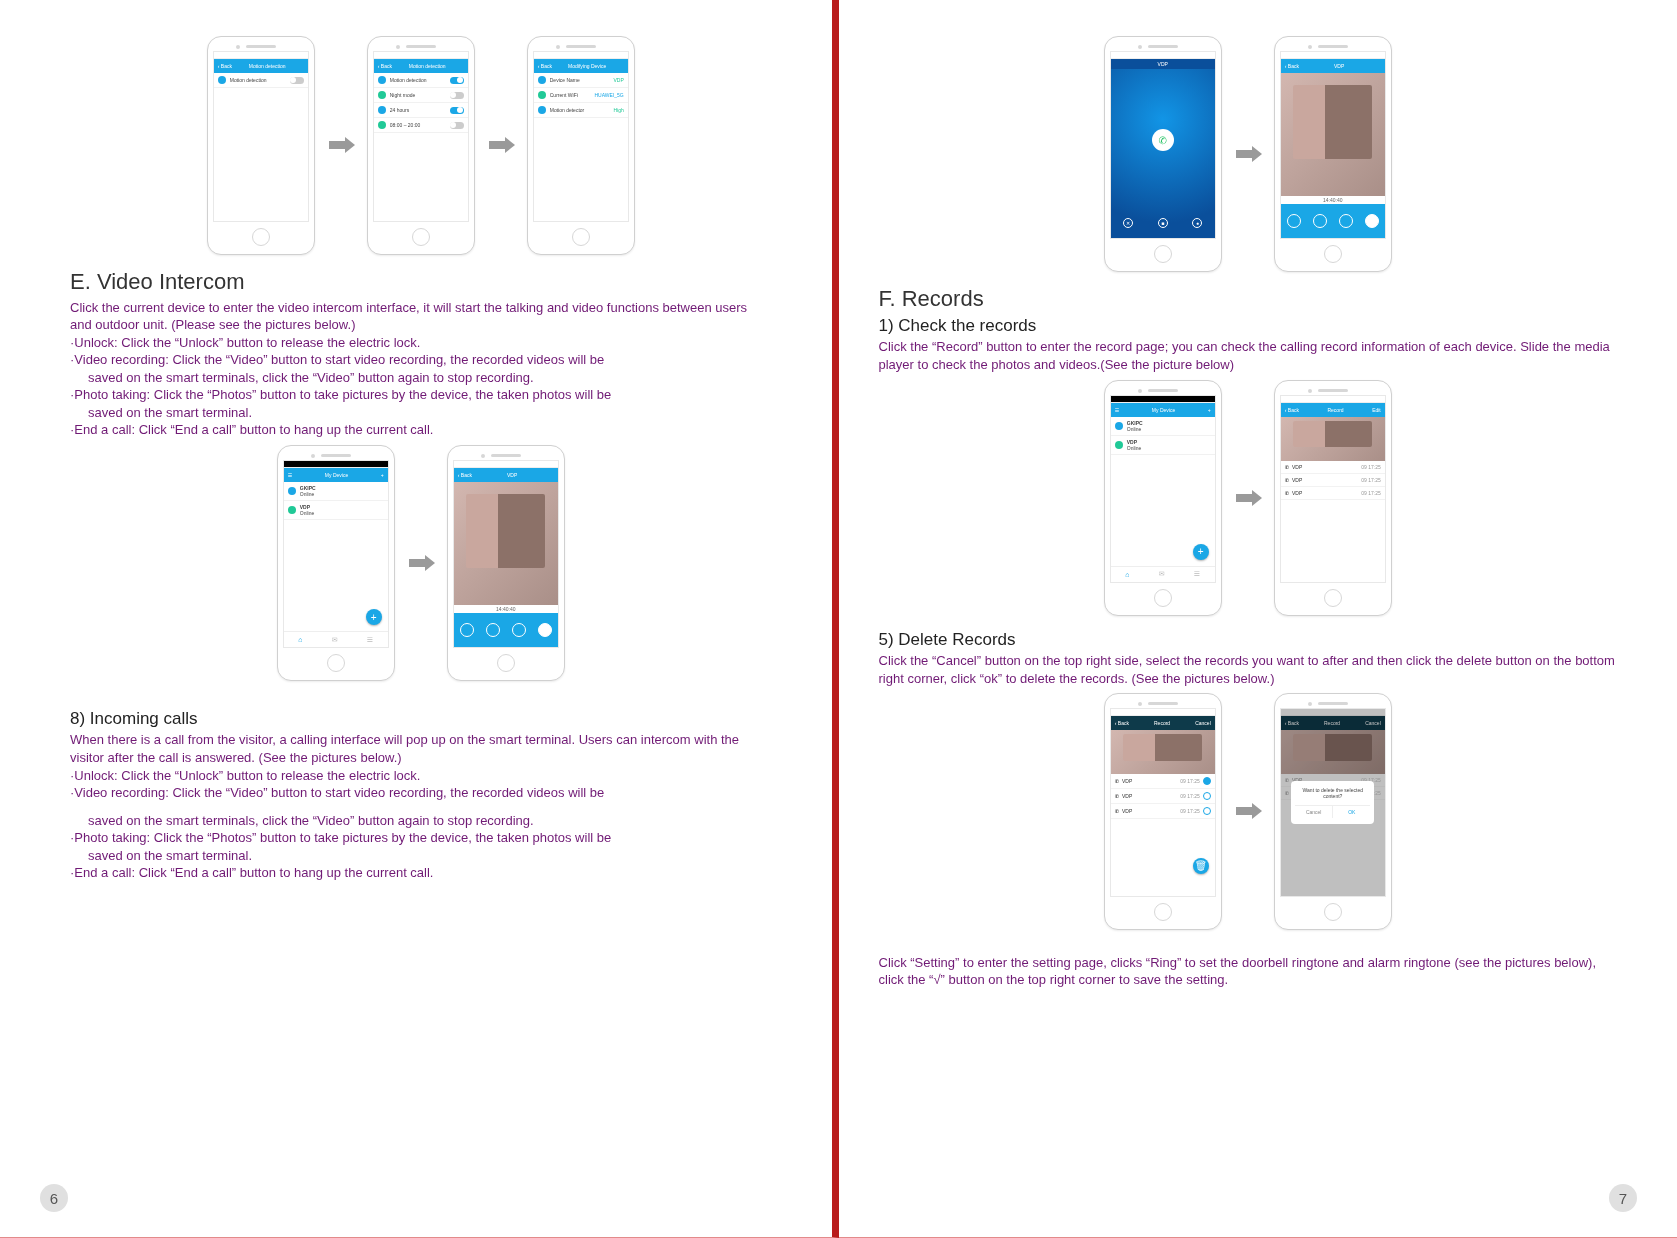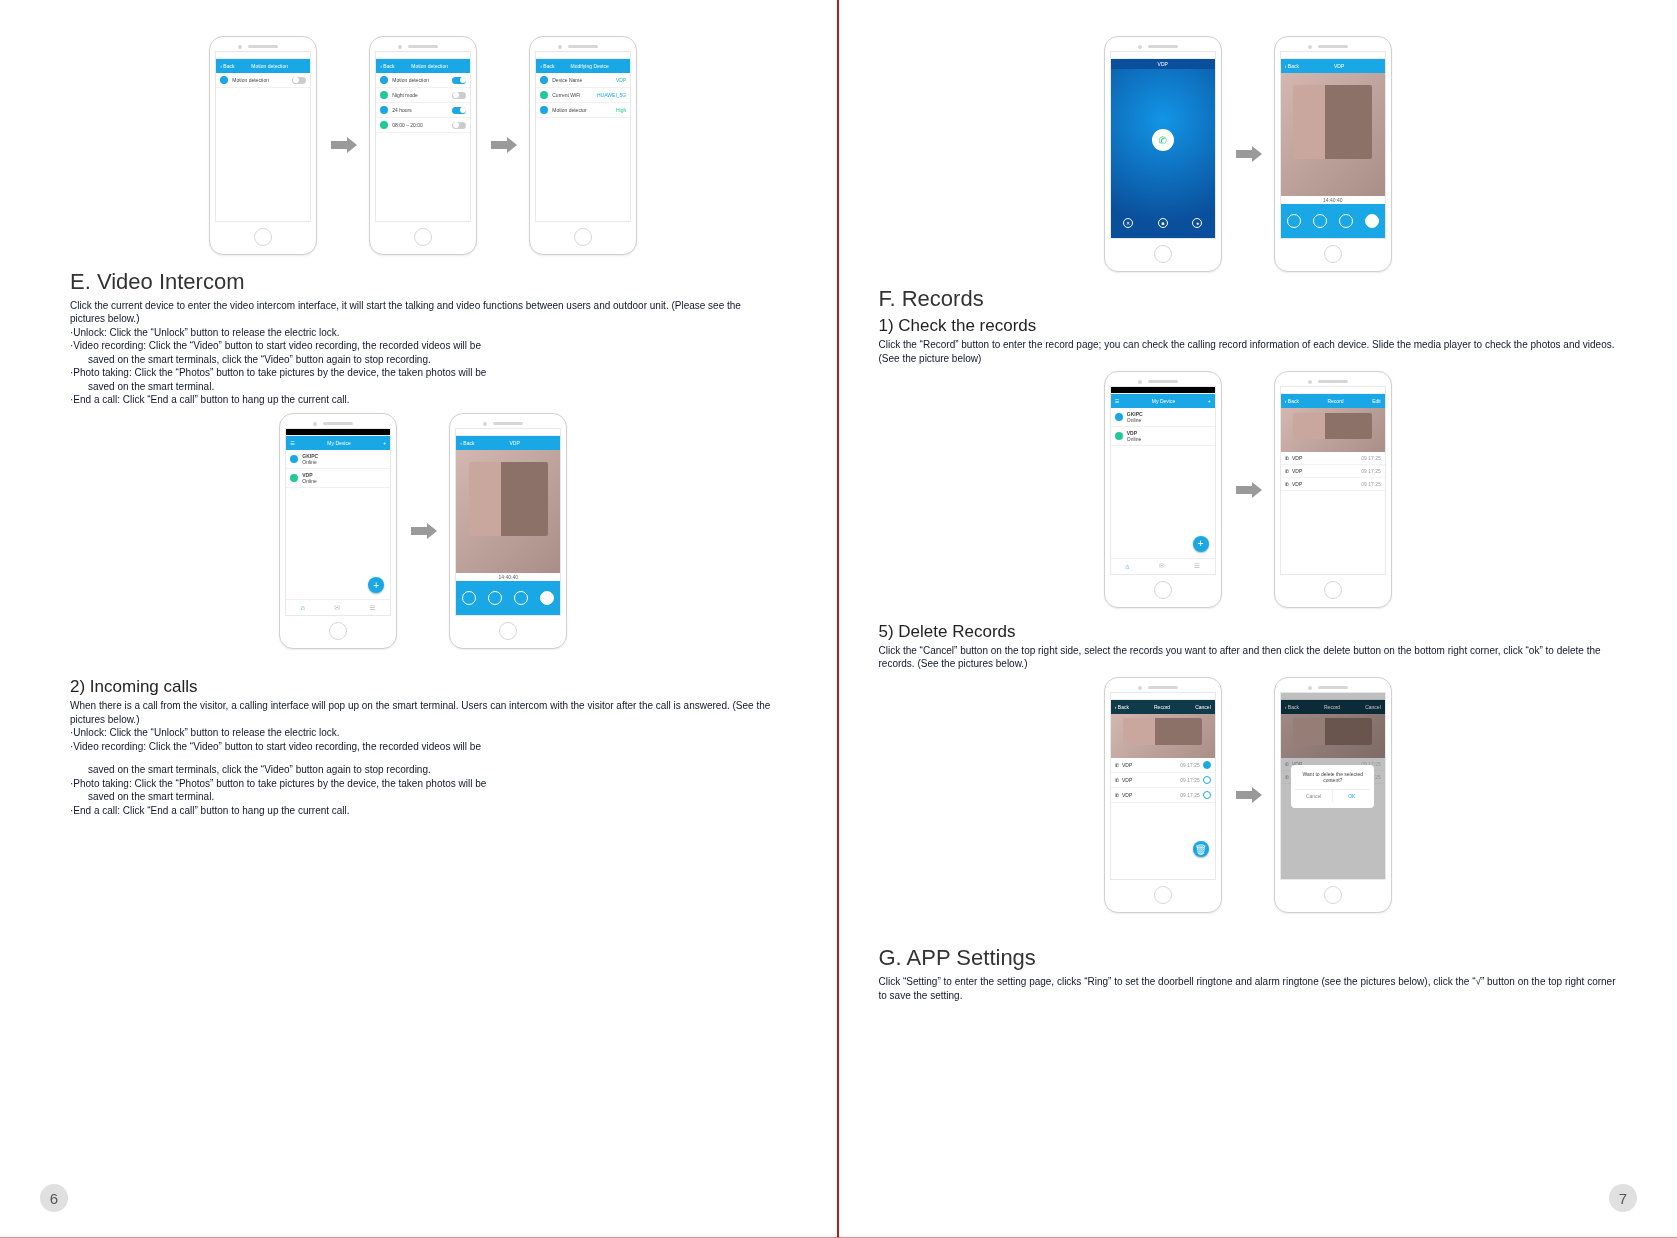--- a/index.html
+++ b/index.html
@@ -17,39 +17,39 @@
     width: 100%;
     height: 100%;
   }
   .page {
     width: 50%;
     height: 100%;
     padding: 30px 60px 60px 70px;
     position: relative;
     border-bottom: 1px solid #e38a8a;
   }
-  .page-left { border-right: 2px solid #b91c1c; }
+  .page-left { border-right: 7px solid #b91c1c; }
   .page-right { padding-left: 40px; }
   .page-num {
     position: absolute;
     bottom: 25px;
     width: 28px; height: 28px;
     border-radius: 50%;
     background: #e0e0e0;
     color: #555;
     font-size: 15px;
     display: flex; align-items: center; justify-content: center;
   }
   .page-left .page-num { left: 40px; }
   .page-right .page-num { right: 40px; }
 
   
   .h-section { font-size: 22px; color: #333; margin: 8px 0 4px; font-weight: 400; }
   .h-sub { font-size: 17px; color: #222; margin: 4px 0 2px; font-weight: 400; }
-  .body-text { font-size: 10px; color: #0f172a; line-height: 1.35; }
+  .body-text { font-size: 13px; color: #701a75; line-height: 1.35; }
   .body-text p { margin: 0; }
   .indent { padding-left: 18px; }
   .gap { height: 10px; }
 
   
   .phone-row { display: flex; align-items: center; justify-content: center; gap: 14px; margin: 6px 0 14px; }
   .arrow {
     width: 24px; height: 14px; position: relative;
     display: flex; align-items: center;
   }
@@ -284,21 +284,21 @@
             <div class="c"></div>
             <div class="c"></div>
             <div class="c end"></div>
           </div>
         </div>
         <div class="home"></div>
       </div>
     </div>
 
     <div class="gap"></div>
-    <div class="h-sub">2) Incoming calls</div>
+    <div class="h-sub">8) Incoming calls</div>
     <div class="body-text">
       <p>When there is a call from the visitor, a calling interface will pop up on the smart terminal. Users can intercom with the visitor after the call is answered. (See the pictures below.)</p>
       <p>·Unlock: Click the “Unlock” button to release the electric lock.</p>
       <p>·Video recording: Click the “Video” button to start video recording, the recorded videos will be</p>
       <div class="gap"></div>
       <p class="indent">saved on the smart terminals, click the “Video” button again to stop recording.</p>
       <p>·Photo taking: Click the “Photos” button to take pictures by the device, the taken photos will be</p>
       <p class="indent">saved on the smart terminal.</p>
       <p>·End a call: Click “End a call” button to hang up the current call.</p>
     </div>
@@ -491,20 +491,19 @@
                 <div>OK</div>
               </div>
             </div>
           </div>
         </div>
         <div class="home"></div>
       </div>
     </div>
 
     <div class="gap"></div>
-    <div class="h-section">G. APP Settings</div>
     <div class="body-text">
       <p>Click “Setting” to enter the setting page, clicks “Ring” to set the doorbell ringtone and alarm ringtone (see the pictures below), click the “√” button on the top right corner to save the setting.</p>
     </div>
 
     <div class="page-num">7</div>
   </div>
 </div>
 
 </body></html>

